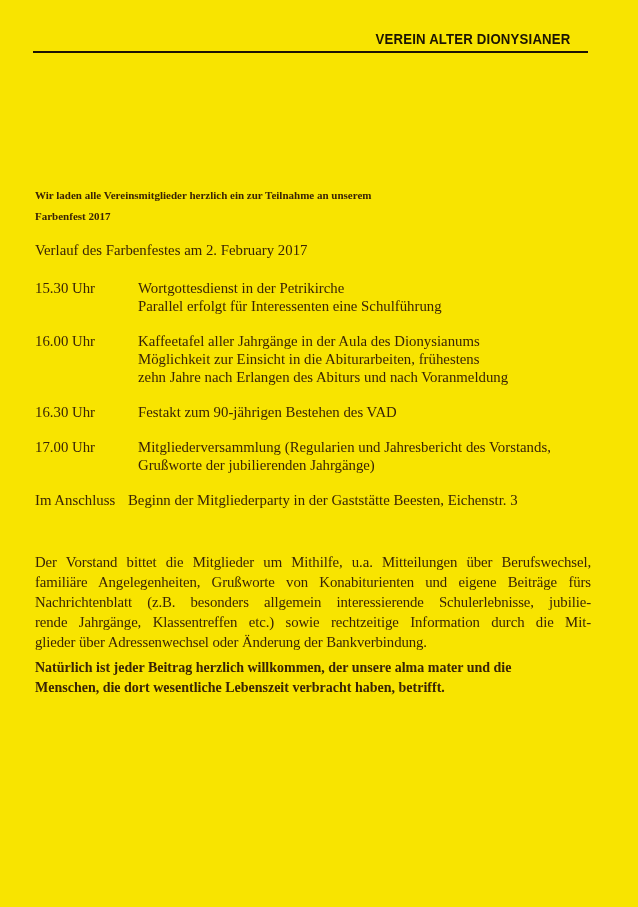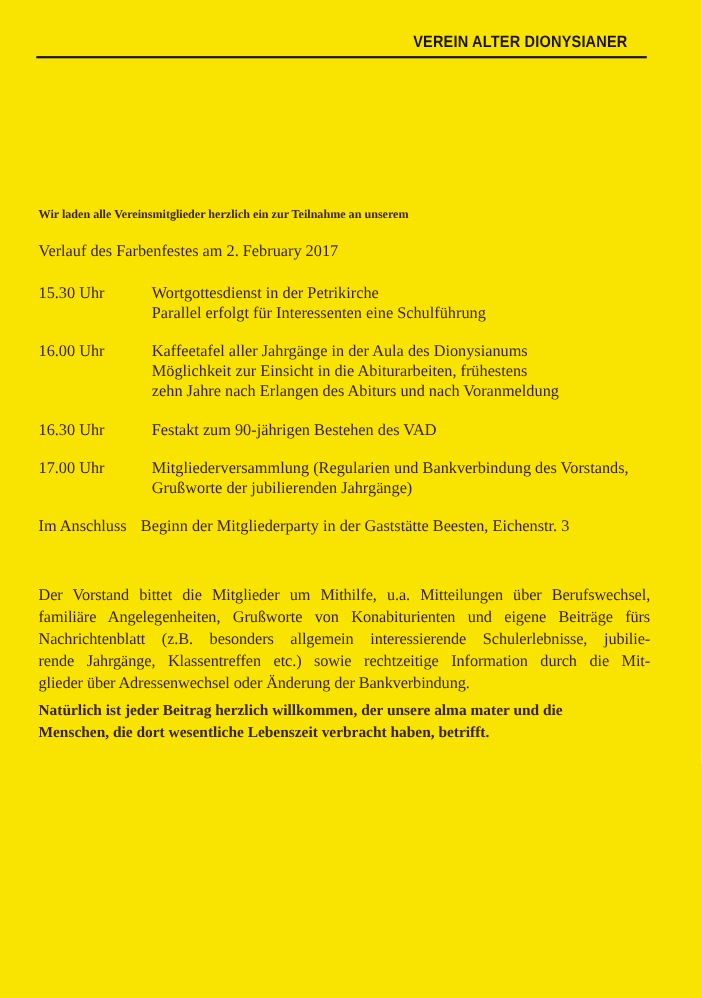--- a/index.html
+++ b/index.html
@@ -109,20 +109,21 @@
 
   <div class="header-title">VEREIN ALTER DIONYSIANER</div>
   <div class="header-rule"></div>
 
   <div class="content">
 
     <div class="intro">
 
         <div class="line nowrap">Wir laden alle Vereinsmitglieder herzlich ein zur Teilnahme an unserem</div>
 
+        <div class="line nowrap">Farbenfest 2017</div>
       </div>
 
     <div class="verlauf">Verlauf des Farbenfestes am 2. February 2017</div>
 
     <div class="schedule">
 
         <div class="entry">
           <div class="time">15.30 Uhr</div>
           <div class="desc">
 
@@ -149,21 +150,21 @@
           <div class="desc">
 
               <div class="line nowrap">Festakt zum 90-jährigen Bestehen des VAD</div>
             </div>
         </div>
 
         <div class="entry">
           <div class="time">17.00 Uhr</div>
           <div class="desc">
 
-              <div class="line nowrap">Mitgliederversammlung (Regularien und Bankverbindung des Vorstands,</div>
+              <div class="line nowrap">Mitgliederversammlung (Regularien und Jahresbericht des Vorstands,</div>
 
               <div class="line nowrap">Grußworte der jubilierenden Jahrgänge)</div>
             </div>
         </div>
       </div>
 
     <div class="followup">
       <div class="fu-label">Im Anschluss</div>
       <div class="fu-text nowrap">Beginn der Mitgliederparty in der Gaststätte Beesten, Eichenstr. 3</div>
     </div>

